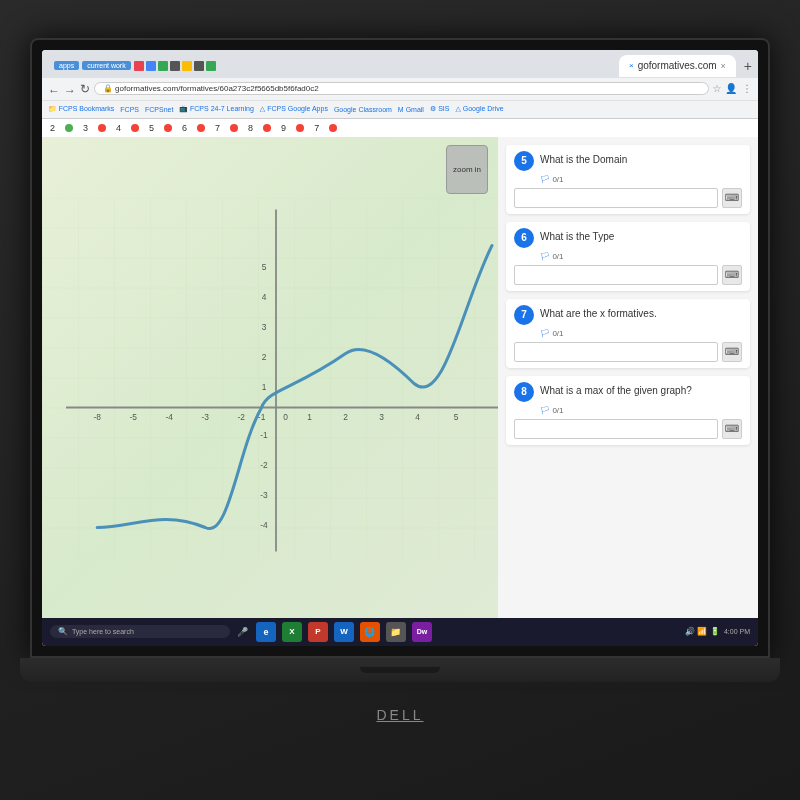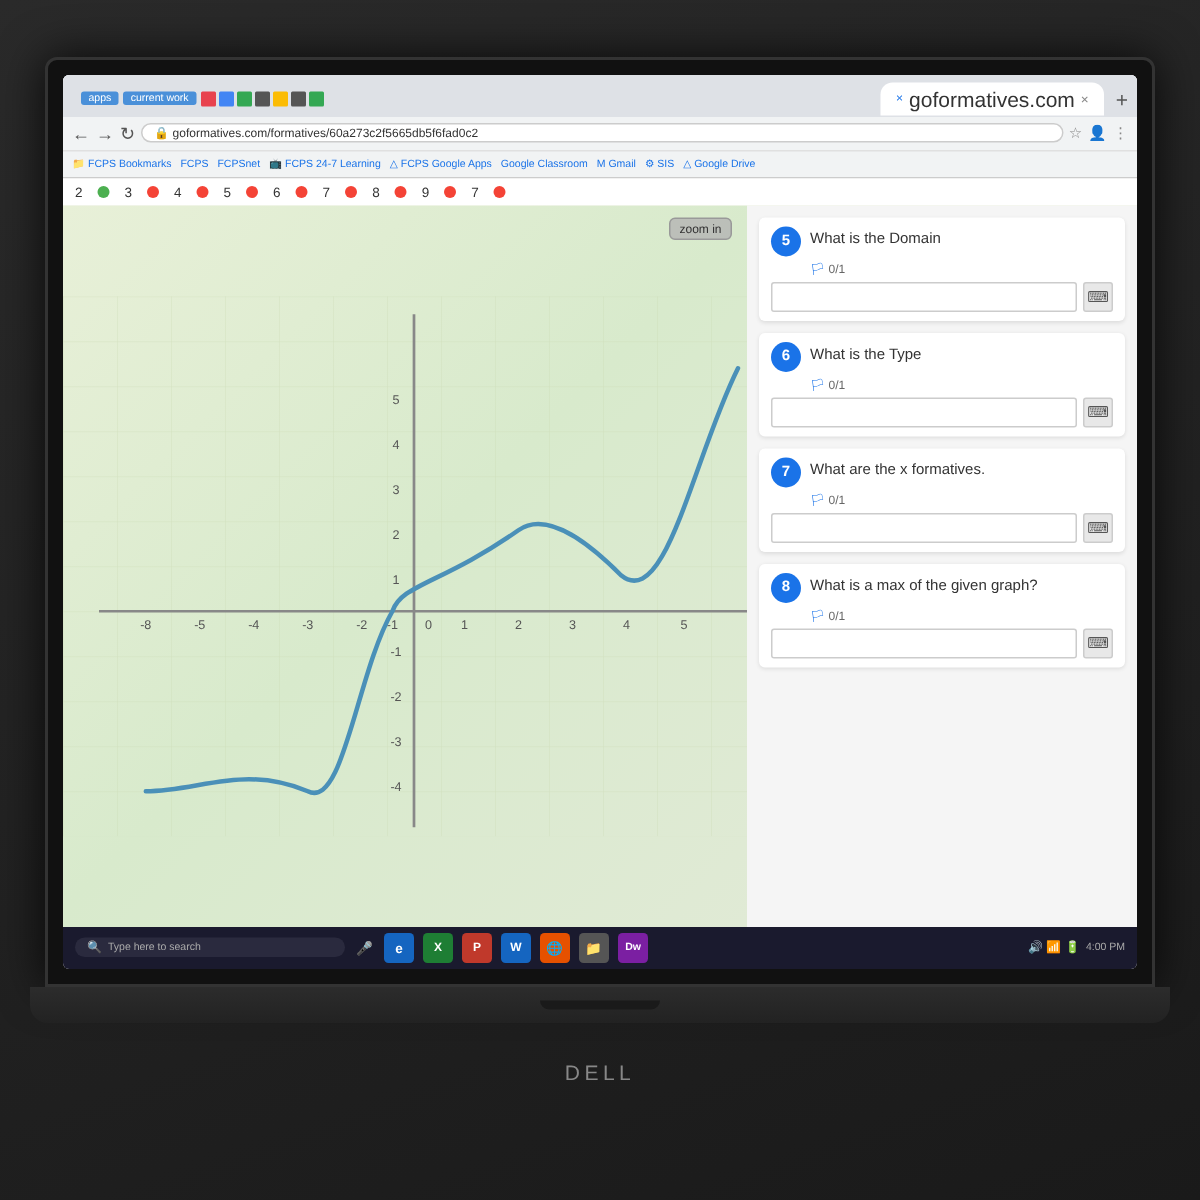--- a/index.html
+++ b/index.html
@@ -187,21 +187,21 @@
       min-width: 0;
     }
 
     .zoom-in-btn {
       position: absolute;
       top: 8px;
       right: 10px;
       background: rgba(180,180,180,0.8);
       border: 1px solid #999;
       border-radius: 4px;
-      padding: 2px 6px;
+      padding: 19px 6px;
       font-size: 8px;
       color: #333;
       cursor: pointer;
     }
 
     .graph-canvas {
       width: 100%;
       height: 100%;
     }
 
@@ -341,20 +341,21 @@
       background: #1a1a1a;
       border-radius: 0 0 8px 8px;
     }
 
     .bottom-label {
       color: #888;
       font-size: 14px;
       font-family: 'Arial', sans-serif;
       letter-spacing: 3px;
       margin-top: 25px;
+      text-decoration: underline;
     }
   </style>
 </head>
 <body>
 
 <div class="laptop-outer">
   <div class="screen-bezel">
     <div class="screen">
 
       <div class="browser-chrome">
@@ -368,21 +369,21 @@
               <div style="width:10px;height:10px;background:#4285f4;border-radius:1px;"></div>
               <div style="width:10px;height:10px;background:#34a853;border-radius:1px;"></div>
               <div style="width:10px;height:10px;background:#555;border-radius:1px;"></div>
               <div style="width:10px;height:10px;background:#fbbc04;border-radius:1px;"></div>
               <div style="width:10px;height:10px;background:#555;border-radius:1px;"></div>
               <div style="width:10px;height:10px;background:#34a853;border-radius:1px;"></div>
             </div>
           </div>
           <div class="tab-item active">
             <span style="color:#1a73e8;font-size:8px;">×</span>
-            <span style="font-size:14px;">goformatives.com</span>
+            <span style="font-size:10px;">goformatives.com</span>
             <span class="tab-close">×</span>
           </div>
           <div style="font-size:14px;color:#555;margin-left:4px;cursor:pointer;">+</div>
         </div>
 
         <div class="address-bar">
           <span class="back-btn">←</span>
           <span class="fwd-btn">→</span>
           <span class="reload-btn">↻</span>
           <div class="url-box">

